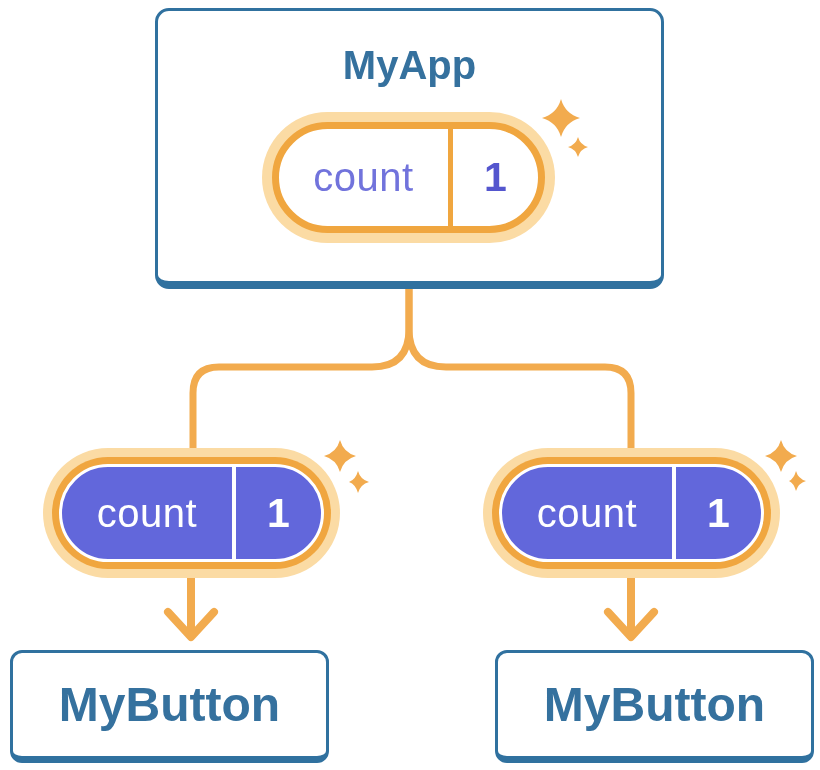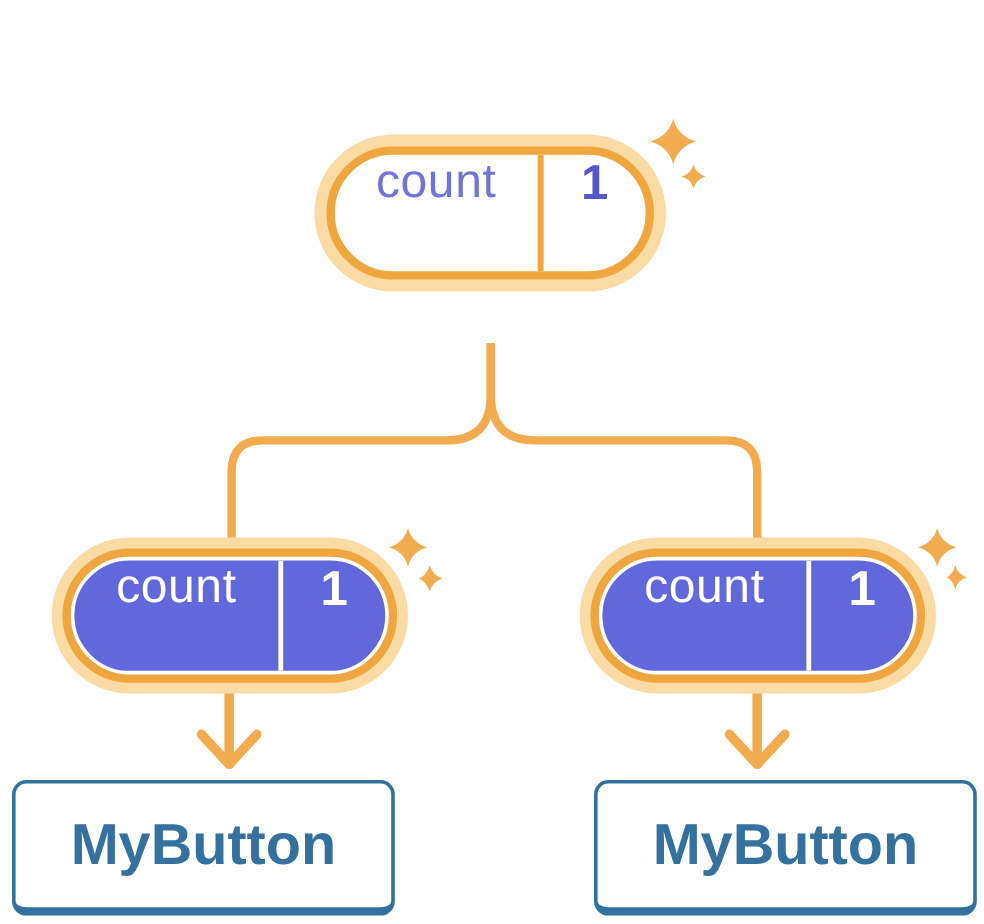--- a/index.html
+++ b/index.html
@@ -46,21 +46,21 @@
   .prop-pill{
     top:464px;width:265px;height:98px;background:var(--prop-pill-fill);
     border:3px solid #fff;
     box-shadow:0 0 0 7px var(--pill-orange),0 0 0 16px var(--pill-halo);
   }
   .prop-pill-left{left:59px;}
   .prop-pill-right{left:499px;}
   .prop-pill .pill-label,.prop-pill .pill-value{color:var(--prop-pill-text);}
   .prop-pill .pill-divider{background:#fff;width:4px;}
 
-  .pill-cell{display:flex;justify-content:center;}
+  .pill-cell{display:flex;align-items:center;justify-content:center;}
   .pill-label-cell{flex:1;}
   .pill-value-cell{width:85px;}
   .pill-label{font-size:40px;letter-spacing:0.5px;}
   .pill-value{font-size:41px;font-weight:bold;}
 
   .connector{stroke:var(--connector-orange);stroke-width:7;fill:none;}
   .arrow-shaft{stroke:var(--connector-orange);stroke-width:8;fill:none;stroke-linecap:butt;}
   .arrow-head{stroke:var(--connector-orange);stroke-width:8;fill:none;stroke-linecap:round;stroke-linejoin:round;}
   .sparkle{fill:var(--connector-orange);}
 </style>
@@ -75,20 +75,23 @@
     <g>
       <path class="arrow-shaft" d="M191,577 L191,633"></path>
       <path class="arrow-head" d="M168,612 L191,637 L214,612"></path>
     </g>
     <g>
       <path class="arrow-shaft" d="M631,577 L631,633"></path>
       <path class="arrow-head" d="M608,612 L631,637 L654,612"></path>
     </g>
   </svg>
 
+  <div class="component-card root-card">
+    <div class="component-title root-title">MyApp</div>
+  </div>
 
   <div class="pill state-pill">
     <div class="pill-cell pill-label-cell">
       <span class="pill-label">count</span>
     </div>
     <div class="pill-divider"></div>
     <div class="pill-cell pill-value-cell">
       <span class="pill-value">1</span>
     </div>
   </div>

